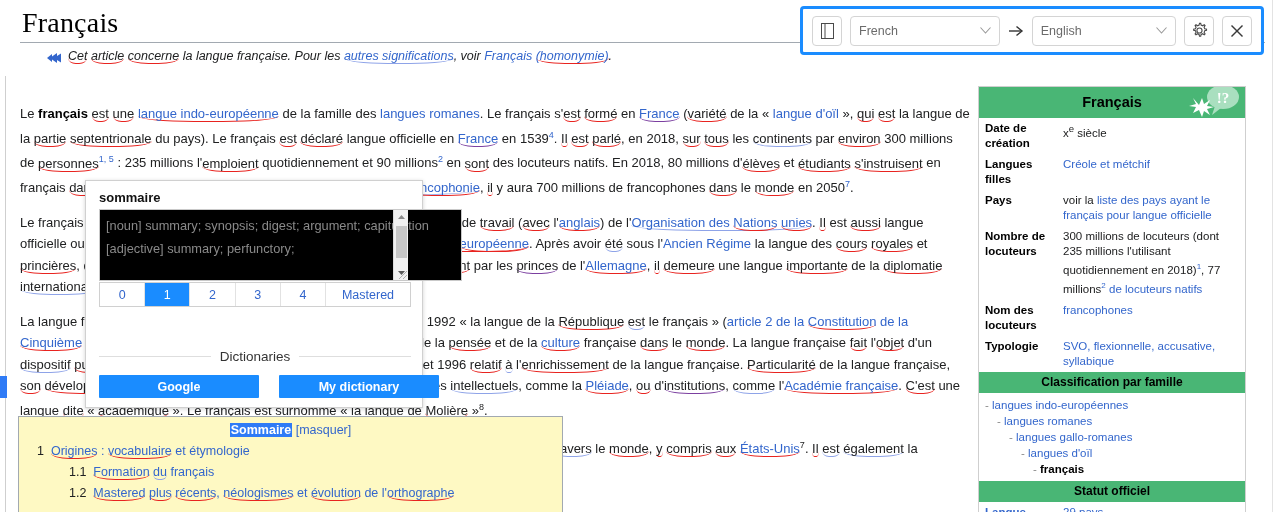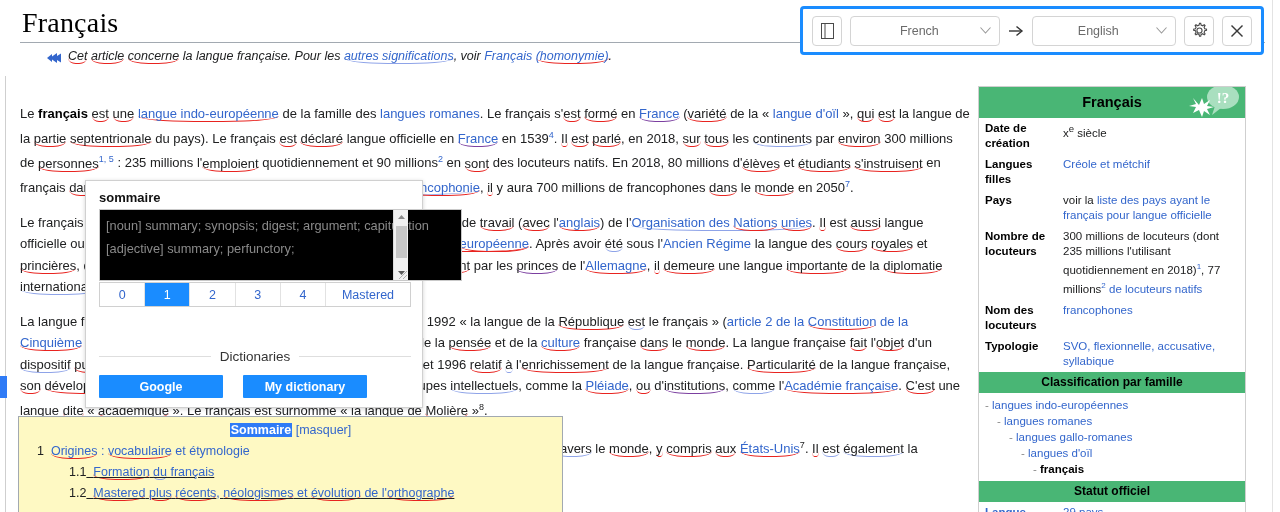--- a/index.html
+++ b/index.html
@@ -83,21 +83,21 @@
     background: #fef9c3;
     padding: 6px 10px 0 10px;
     font-size: 12.5px; color: #202122;
   }
   .toc-head { text-align: center; margin-bottom: 4px; }
   .toc-title { background:#2f7bf6; color:#fff; font-weight: bold; padding: 0 1px; }
   .toc-toggle { color:#3366cc; }
   .toc-row { line-height: 21px; white-space: nowrap; }
   .toc-num { color: #202122; display: inline-block; }
   .toc-l1 { padding-left: 8px; }
-  .toc-l2 { padding-left: 40px; text-decoration: underline; }
+  .toc-l2 { padding-left: 40px; }
 
   
   .infobox {
     position: absolute; left: 978px; top: 86px; width: 268px;
     border: 1px solid #cfcfcf; background: #fff;
     font-size: 11.5px; color: #202122;
   }
   .ib-header {
     background: #49b675; color:#000; font-weight: bold;
     text-align:center; font-size: 14.5px; padding: 7px 0 8px 0;
@@ -133,21 +133,21 @@
     width: 30px; height: 30px; border: 1px solid #d4d4d4; border-radius: 4px;
     background: #fff; display:flex; align-items:center; justify-content:center;
     flex: 0 0 auto; cursor: pointer;
   }
   .tb-select {
     height: 30px; border: 1px solid #d4d4d4; border-radius: 4px;
     background: #fff; display:flex; align-items:center;
     padding: 0 8px; font-size: 12.5px; color: #6b6b6b;
     position: relative; cursor: pointer;
   }
-  .tb-select .lbl { flex: 1 1 auto; text-align: center; }
+  .tb-select .lbl { flex: 1 1 auto; }
   .tb-sel-from { width: 166px; }
   .tb-sel-to { width: 160px; }
   .chev { width: 11px; height: 7px; flex: 0 0 auto; }
   .tb-arrow { flex: 0 0 auto; width: 16px; height: 16px; }
 
   
   .popup {
     position: absolute; left: 85px; top: 180px; width: 338px; height: 228px;
     background: #ffffff; border: 1px solid #d0d0d0;
     box-shadow: 0 1px 4px rgba(0,0,0,.18);
@@ -191,21 +191,21 @@
   .pp-lv.active { background: #1a8cff; color: #fff; }
 
   .pp-dict-sep {
     position: absolute; left: 13px; top: 168px; width: 312px;
     display:flex; align-items:center; gap: 9px;
   }
   .pp-dict-sep .line { flex: 1 1 auto; height:1px; background:#dedede; }
   .pp-dict-sep .txt { font-size: 13.5px; color: #333; }
 
   .pp-btns {
-    position: absolute; left: 13px; top: 194px; width: 268px;
+    position: absolute; left: 13px; top: 194px; width: 340px;
     display:flex; gap: 20px;
   }
   .pp-btn {
     flex: 1 1 0; height: 23px; background:#1a8cff; color:#fff;
     font-size: 12.5px; font-weight: bold;
     display:flex; align-items:center; justify-content:center;
     border-radius: 1px; cursor: pointer;
   }
 
   

